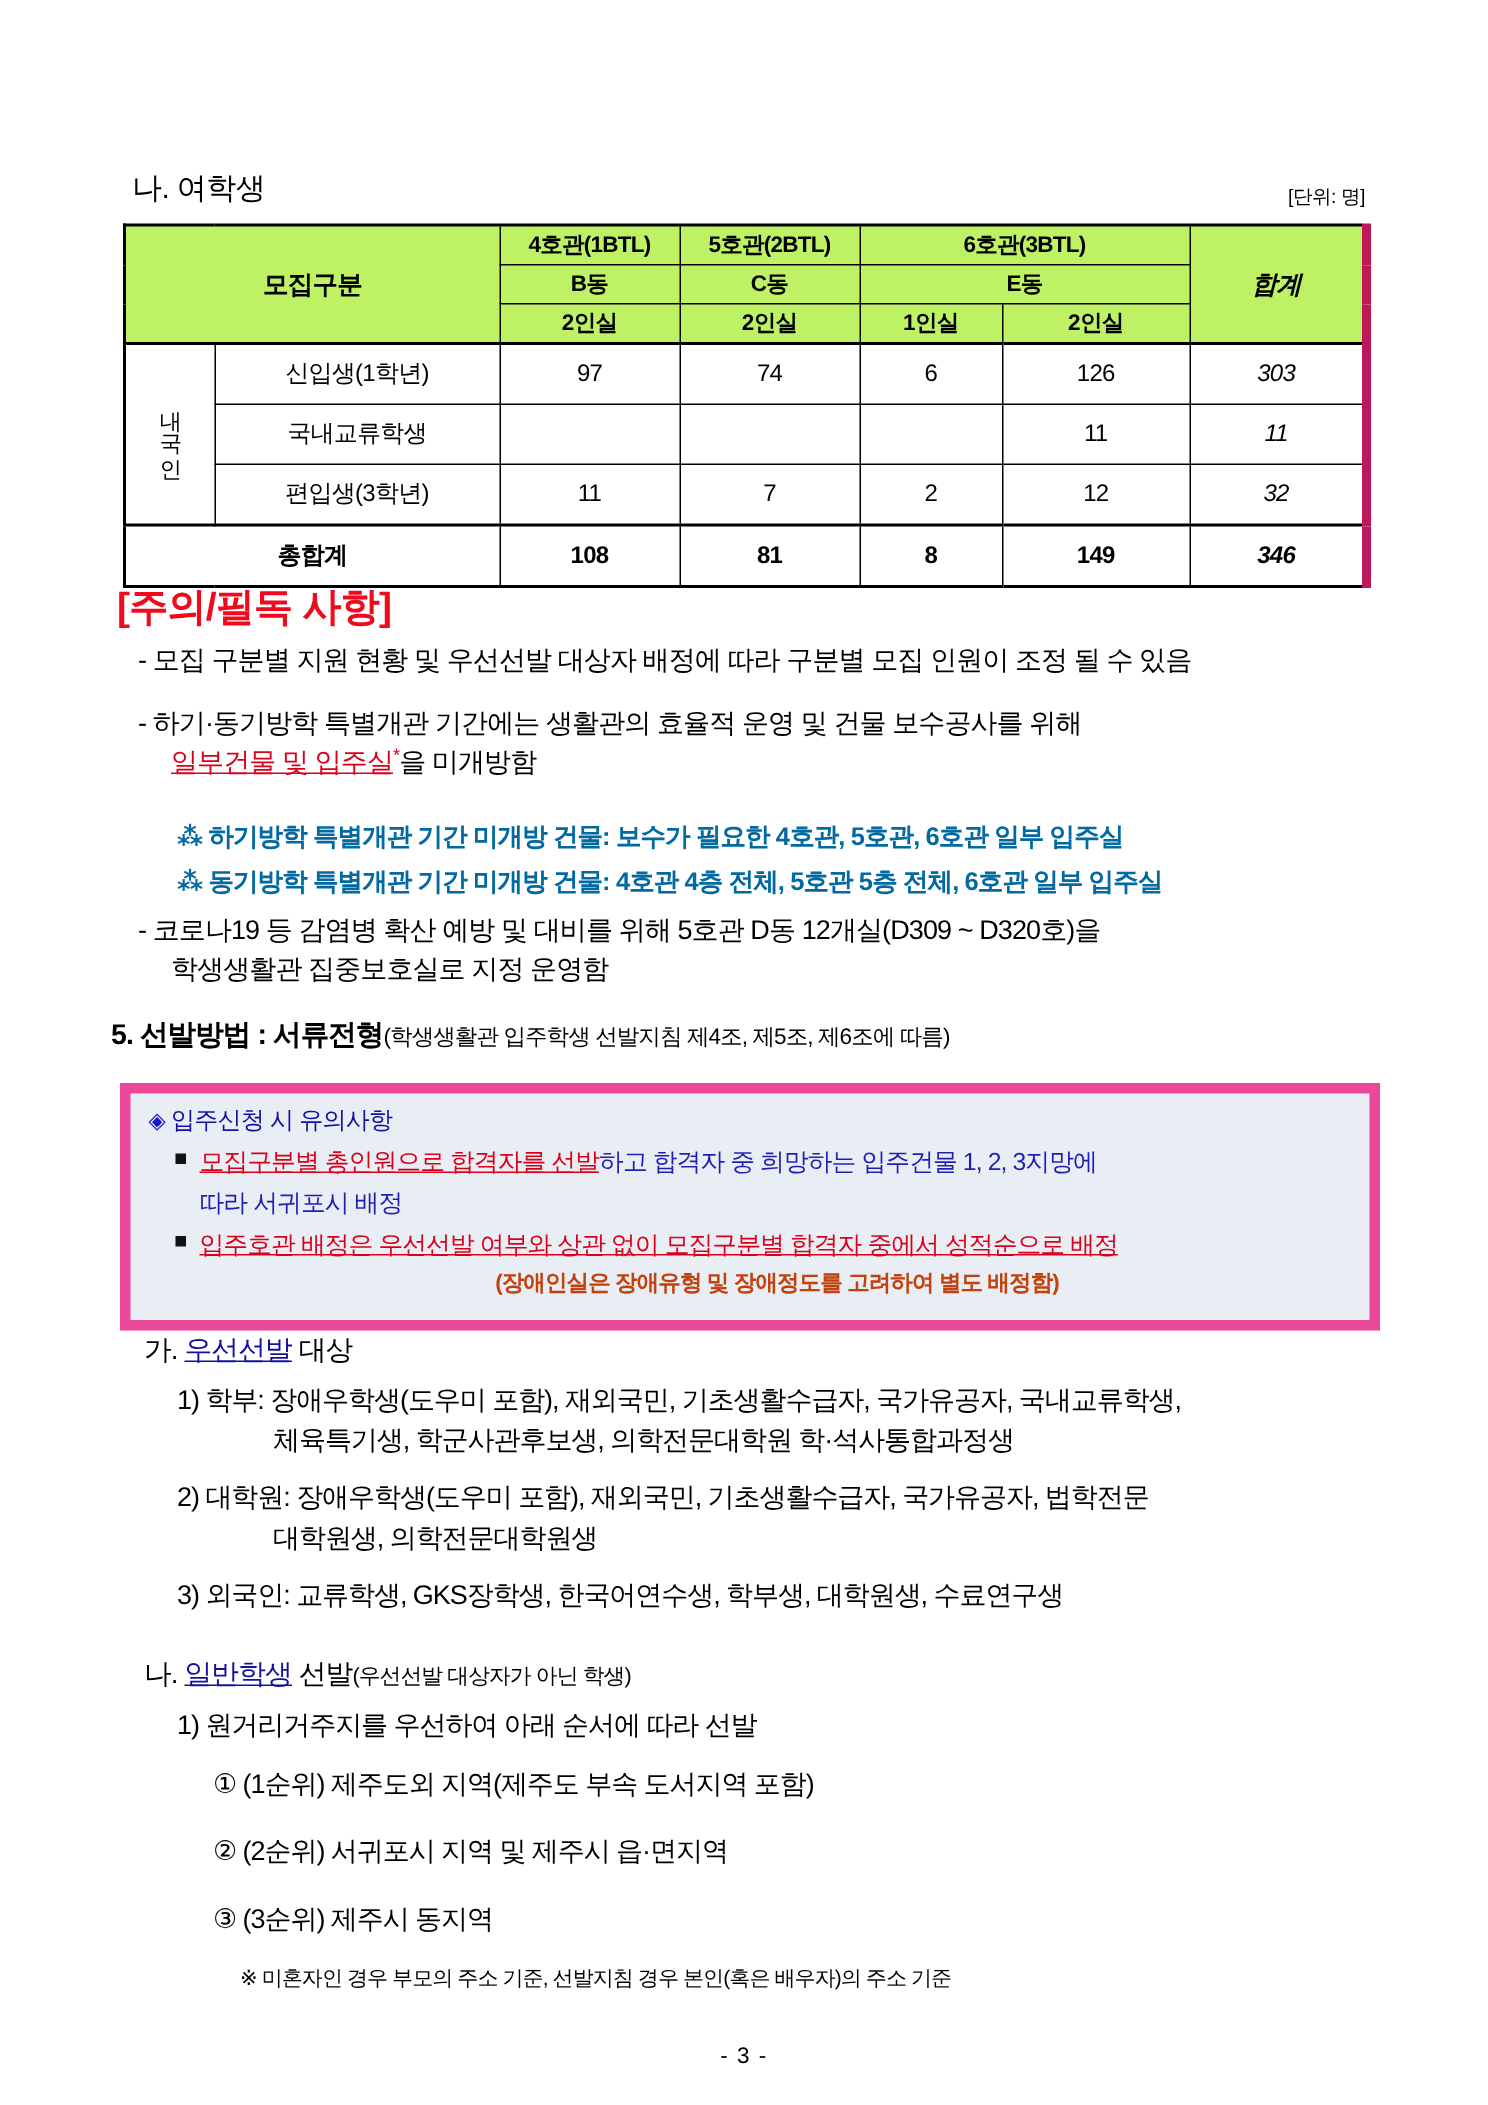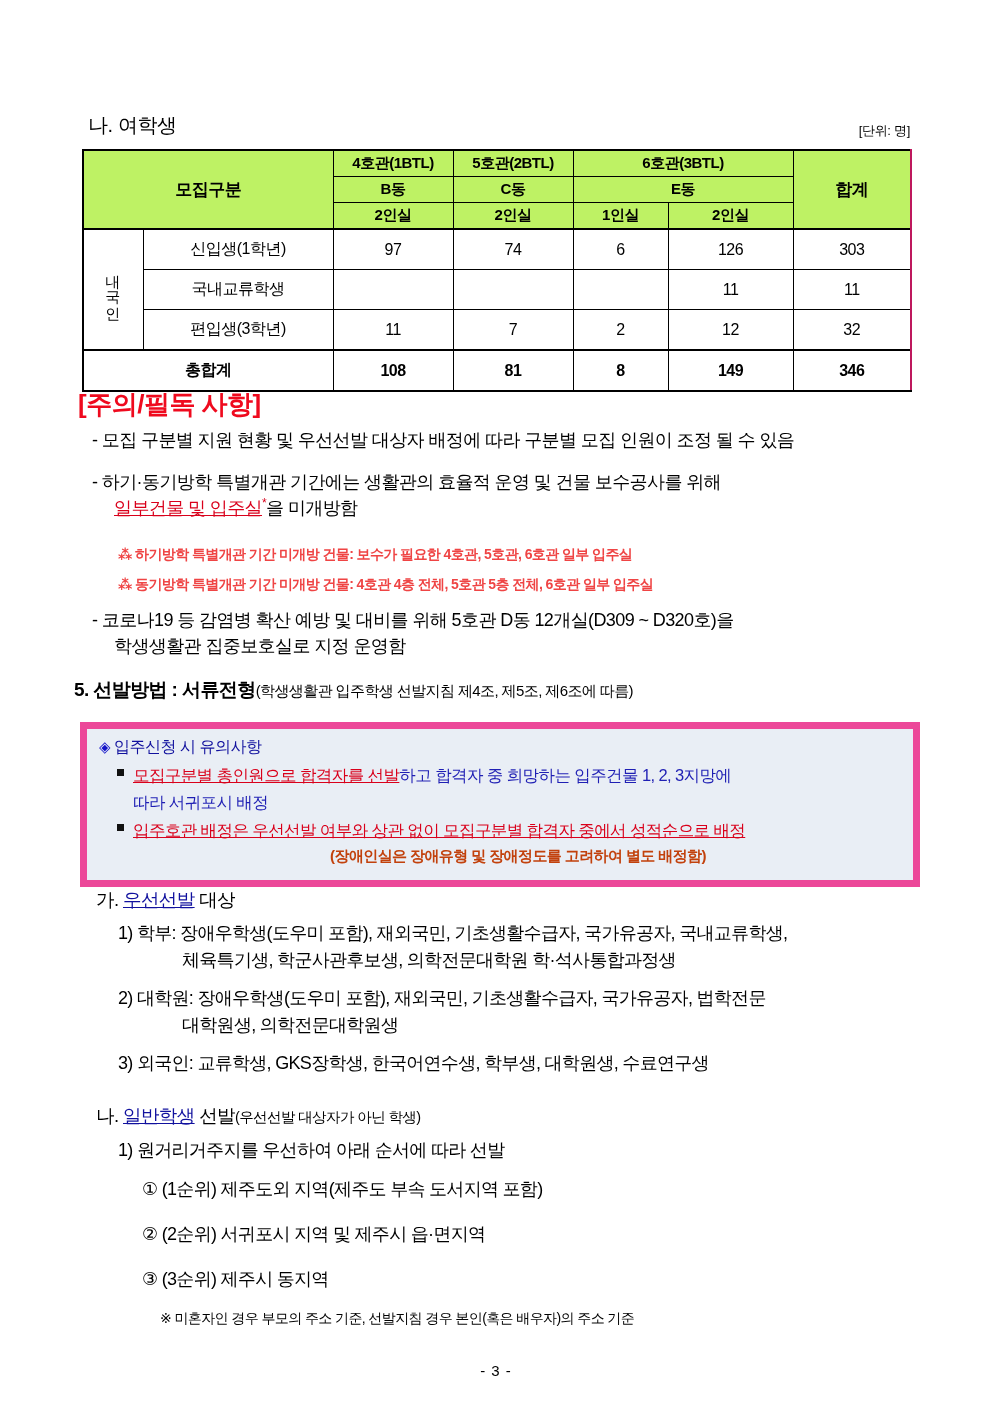--- a/index.html
+++ b/index.html
@@ -84,21 +84,21 @@
     writing-mode: vertical-rl;
     text-orientation: upright;
     letter-spacing: 1px;
     font-size: 15px;
     line-height: 1;
     display: inline-block;
   }
   table.cap .outer-top { border-top: 2px solid #000; }
   table.cap .outer-bottom { border-bottom: 2px solid #000; }
   table.cap .outer-left { border-left: 2px solid #000; }
-  table.cap .outer-right { border-right: 2px solid #be185d; }
+  table.cap .outer-right { border-right: 6px solid #be185d; font-style: italic; }
   .thick-sep { border-top: 2px solid #000 !important; }
 
   
   .abs { position: absolute; }
   .t-redd   { color: #d9001b; }
   .t-dblue  { color: #11119e; }
   .u        { text-decoration: underline; }
 
   .notice-title {
     left: 78px; top: 370px;
@@ -108,23 +108,23 @@
   }
   .bul {
     font-size: 18px;
     letter-spacing: -0.6px;
     line-height: 1.45;
   }
   .bullet-1 { left: 92px; top: 410px; width: 860px; }
   .bullet-2 { left: 92px; top: 452px; width: 860px; }
   .bullet-2 .l2 { margin-left: 22px; display:block; }
   .sub-blue {
-    font-size: 14px;
+    font-size: 17px;
     font-weight: bold;
-    color: #ef4444;
+    color: #0369a1;
     letter-spacing: -0.6px;
   }
   .sub-blue-1 { left: 118px; top: 529px; }
   .sub-blue-2 { left: 118px; top: 559px; }
   .bullet-3 { left: 92px; top: 590px; width: 870px; }
   .bullet-3 .l2 { margin-left: 22px; display:block; }
 
   .sec5 {
     left: 74px; top: 660px;
     font-size: 19px;

